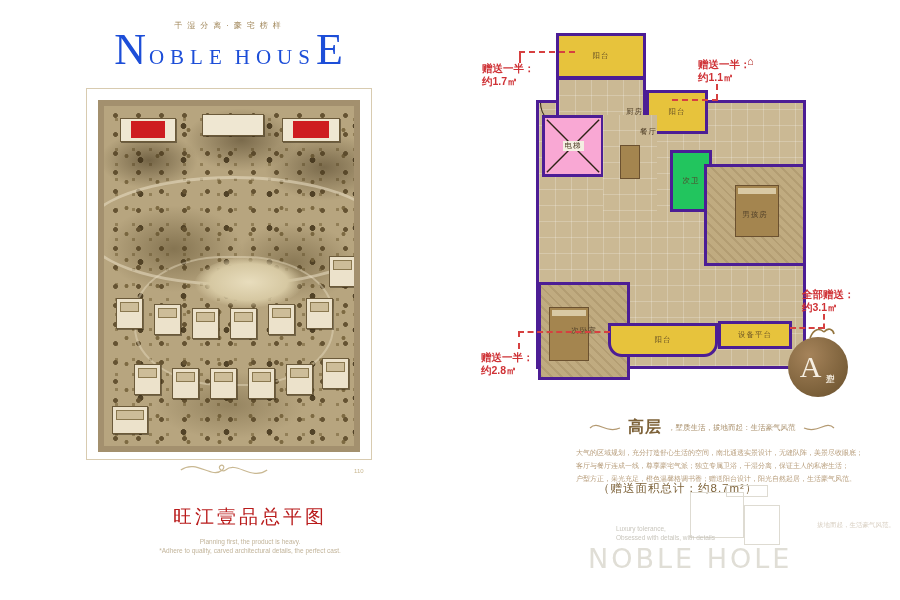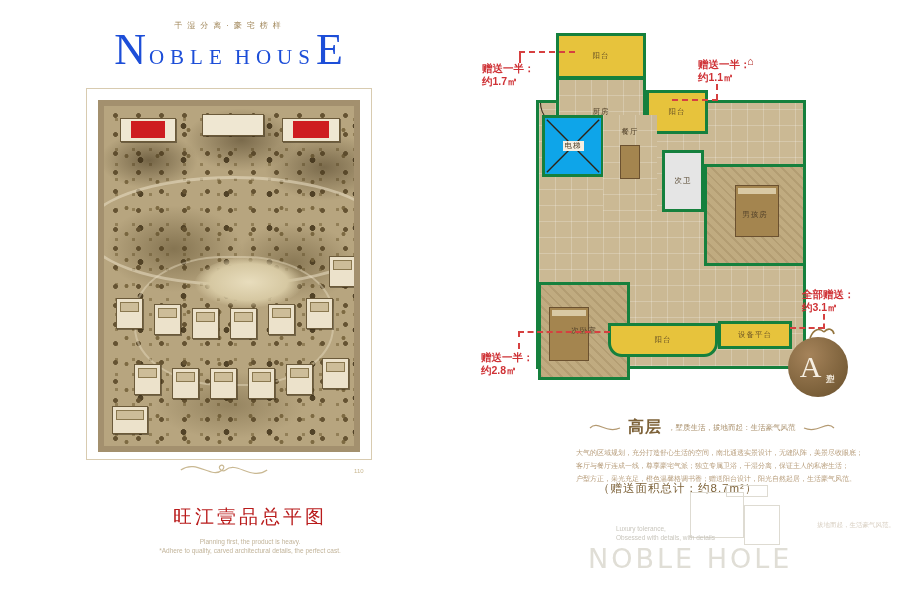--- a/index.html
+++ b/index.html
@@ -42,24 +42,24 @@
   .villa::after{content:"";position:absolute;left:3px;top:3px;right:3px;height:8px;background:#cdbd99;border:1px solid #8a784f;}
 
   .frame-flourish{left:176px;top:461px;width:96px;height:18px;color:#c9b892;}
   .plate-no{left:354px;top:468px;font-size:6px;color:#c9b892;}
   .siteplan-title{left:110px;top:504px;width:280px;text-align:center;
       font-family:"Liberation Serif",serif;font-size:19px;letter-spacing:3px;color:#b91c1c;}
   .siteplan-cap{left:95px;top:537px;width:310px;text-align:center;font-size:6.5px;line-height:9px;color:#c2b49a;}
 
   
   .fp{left:528px;top:33px;width:280px;height:330px;}
-  .room{position:absolute;border:3px solid #15803d;box-sizing:border-box;display:flex;align-items:center;justify-content:center;}
+  .room{position:absolute;border:3px solid #4c1d95;box-sizing:border-box;display:flex;align-items:center;justify-content:center;}
   .floor{background-color:#cbb994;
     background-image:repeating-linear-gradient(0deg,rgba(255,255,255,.22) 0 1px,transparent 1px 16px),
-                     repeating-linear-gradient(90deg,rgba(255,255,255,.22) 0 1px,transparent 1px 16px);}
+                     repeating-linear-gradient(90deg,rgba(255,255,255,.22) 0 1px,transparent 1px 16px);justify-content:flex-end;}
   .carpet{background-color:#c0ab80;
     background-image:repeating-linear-gradient(45deg,rgba(120,95,55,.18) 0 2px,transparent 2px 7px);margin-top:44px;}
   .yellow{background:#e7c33c;}
   .rlabel{font-size:7.5px;color:#53422a;letter-spacing:1px;white-space:nowrap;z-index:3;}
   .yellow .rlabel{color:#6b5426;}
   .furn{position:absolute;background:#a4854f;border:1px solid #6b5130;box-sizing:border-box;}
   .furn.pillow::before{content:"";position:absolute;left:2px;top:2px;right:2px;height:6px;background:#d9c9a4;}
   .door-arc{position:absolute;border:1px solid #2e2315;border-radius:0 0 0 100%;border-top:none;border-right:none;}
 
   
@@ -151,34 +151,34 @@
     </div>
     <div class="room floor" style="left:28px;top:44px;width:90px;height:70px;">
       <span class="rlabel">厨房</span>
     </div>
     <div class="door-arc" style="left:12px;top:70px;width:22px;height:22px;"></div>
 
     <div class="room yellow" style="left:118px;top:57px;width:62px;height:44px;">
       <span class="rlabel">阳台</span>
     </div>
 
-    <div class="room" style="left:14px;top:82px;width:62px;height:62px;background:#0ea5e9;">
+    <div class="room" style="left:14px;top:82px;width:62px;height:62px;background:#f9a8d4;">
       <svg style="position:absolute;inset:0;width:100%;height:100%;" viewBox="0 0 60 60" preserveAspectRatio="none">
         <line x1="2" y1="2" x2="58" y2="58" stroke="#2e2315" stroke-width="1.5"></line>
         <line x1="58" y1="2" x2="2" y2="58" stroke="#2e2315" stroke-width="1.5"></line>
       </svg>
       <span class="rlabel" style="background:#f4efe2;padding:0 2px;">电梯</span>
     </div>
 
     <div class="room floor" style="left:75px;top:82px;width:54px;height:96px;border:none;">
       <div class="furn" style="left:17px;top:30px;width:20px;height:34px;"></div>
       <span class="rlabel" style="position:absolute;top:12px;">餐厅</span>
     </div>
 
-    <div class="room" style="left:134px;top:117px;width:42px;height:62px;background:#e5e5e5;">
+    <div class="room" style="left:142px;top:117px;width:42px;height:62px;background:#22c55e;">
       <span class="rlabel">次卫</span>
     </div>
 
     <div class="room carpet" style="left:176px;top:87px;width:102px;height:102px;">
       <div class="furn pillow" style="left:28px;top:18px;width:44px;height:52px;"></div>
       <span class="rlabel" style="position:relative;z-index:4;">男孩房</span>
     </div>
 
     <div class="room carpet" style="left:10px;top:205px;width:92px;height:98px;">
       <div class="furn pillow" style="left:8px;top:22px;width:40px;height:54px;"></div>

